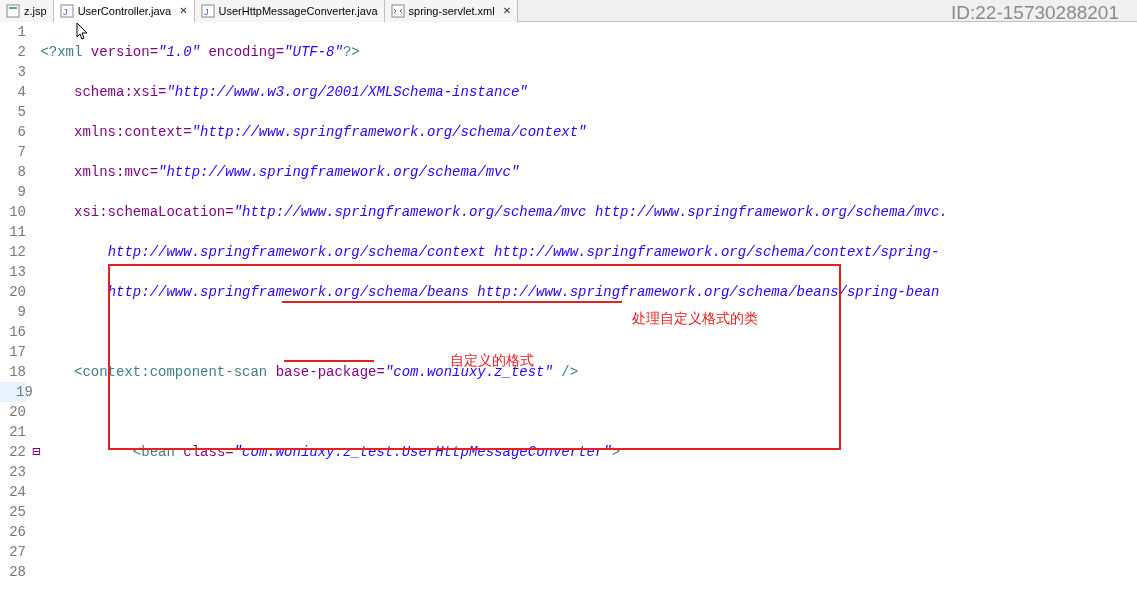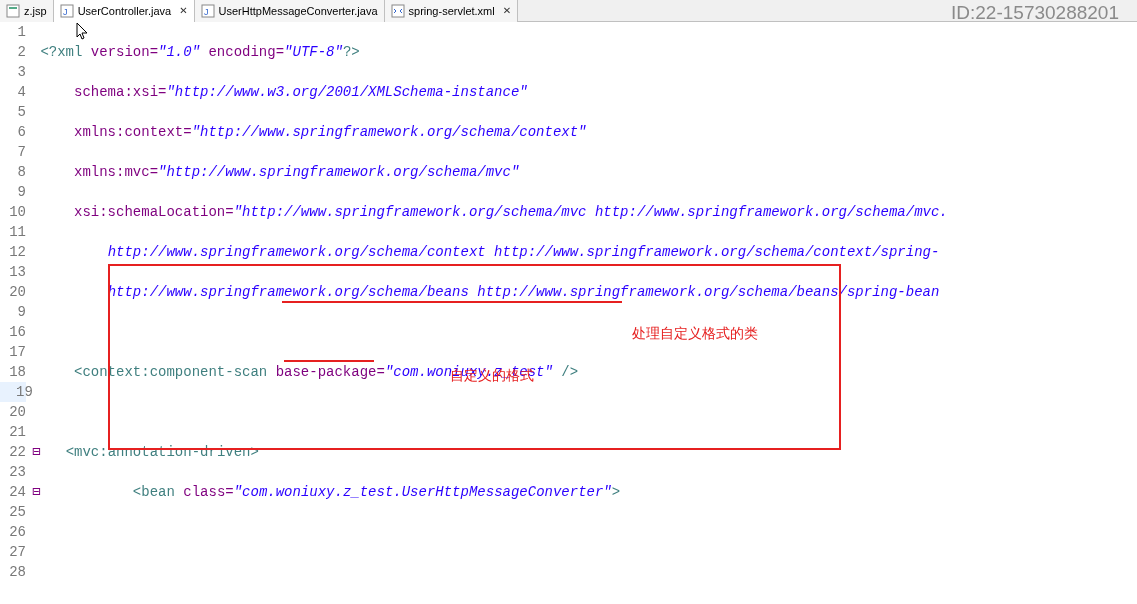--- a/index.html
+++ b/index.html
@@ -13,21 +13,21 @@
 .editor { display:flex; height:calc(604px - 22px); position:relative; }
 .gutter { width:32px; text-align:right; color:#787878; background:#fff; padding-right:6px; font-size:14px; line-height:20px; user-select:none; }
 .code { flex:1; font-size:14px; line-height:20px; white-space:pre; position:relative; }
 .ln { height:20px; }
 .ln.hl { background:#e8f2fe;padding-left:16px; }
 .pi-tag,.tag { color:#3f7f7f; }
 .attr { color:#7f007f;text-align:center; }
 .str { color:#2a00ff; font-style:italic; }
 .red-box { position:absolute; border:2px solid #e62020; pointer-events:none; }
 .red-underline { position:absolute; border-bottom:2px solid #e62020; height:2px; pointer-events:none; }
-.red-label { position:absolute; color:#e62020; font-family:Liberation Serif, serif; font-size:14px; pointer-events:none;margin-top:16px; }
+.red-label { position:absolute; color:#e62020; font-family:Liberation Sans, sans-serif; font-size:14px; pointer-events:none; }
 .cursor-arrow { position:absolute; width:14px; height:18px; pointer-events:none; }
 .square { color:#7f007f; }
 </style>
 </head>
 <body>
 
 <div class="tabbar">
   <div class="tab">
     <span class="tab-icon"><svg viewBox="0 0 14 14">
           <rect x="1" y="1" width="12" height="12" fill="#fff" stroke="#888"></rect>
@@ -97,21 +97,20 @@
 <div class="ln"> <span class="pi-tag">&lt;?xml</span><span class="attr"> version=</span><span class="str">"1.0"</span><span class="attr"> encoding=</span><span class="str">"UTF-8"</span><span class="pi-tag">?&gt;</span></div>
 <div class="ln">     <span class="attr">schema:xsi=</span><span class="str">"http://www.w3.org/2001/XMLSchema-instance"</span></div>
 <div class="ln">     <span class="attr">xmlns:context=</span><span class="str">"http://www.springframework.org/schema/context"</span></div>
 <div class="ln">     <span class="attr">xmlns:mvc=</span><span class="str">"http://www.springframework.org/schema/mvc"</span></div>
 <div class="ln">     <span class="attr">xsi:schemaLocation=</span><span class="str">"http://www.springframework.org/schema/mvc http://www.springframework.org/schema/mvc.</span></div>
 <div class="ln">         <span class="str">http://www.springframework.org/schema/context http://www.springframework.org/schema/context/spring-</span></div>
 <div class="ln">         <span class="str">http://www.springframework.org/schema/beans http://www.springframework.org/schema/beans/spring-bean</span></div>
 <div class="ln"> </div>
 <div class="ln">     <span class="tag">&lt;context:component-scan</span><span class="attr"> base-package=</span><span class="str">"com.woniuxy.z_test"</span><span class="tag"> /&gt;</span></div>
 <div class="ln"> </div>
-<div class="ln"><span class="square">⊟</span>   <span class="tag">&lt;mvc:annotation-driven&gt;</span></div>
 <div class="ln"><span class="square">⊟</span>           <span class="tag">&lt;bean</span><span class="attr"> class=</span><span class="str">"com.woniuxy.z_test.UserHttpMessageConverter"</span><span class="tag">&gt;</span></div>
 <div class="ln">               </div>
 
 
 
 
 
 
 
 

